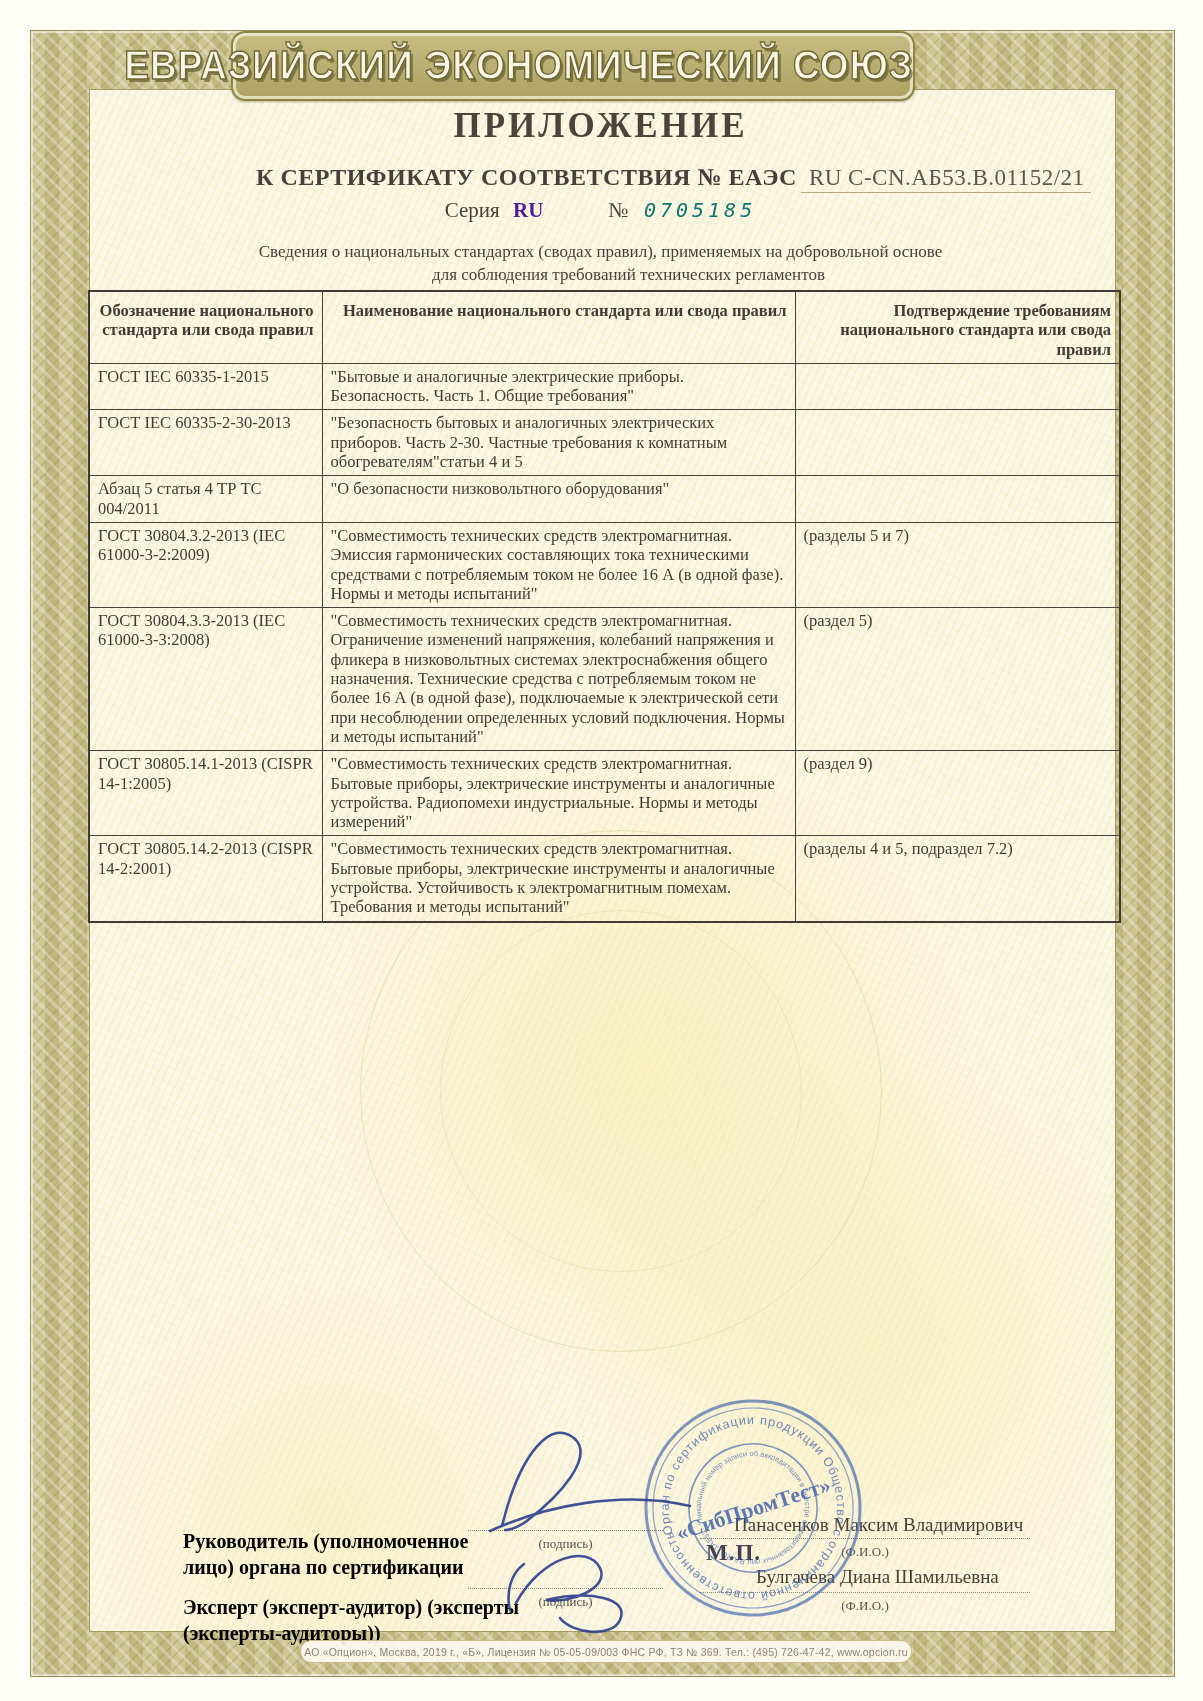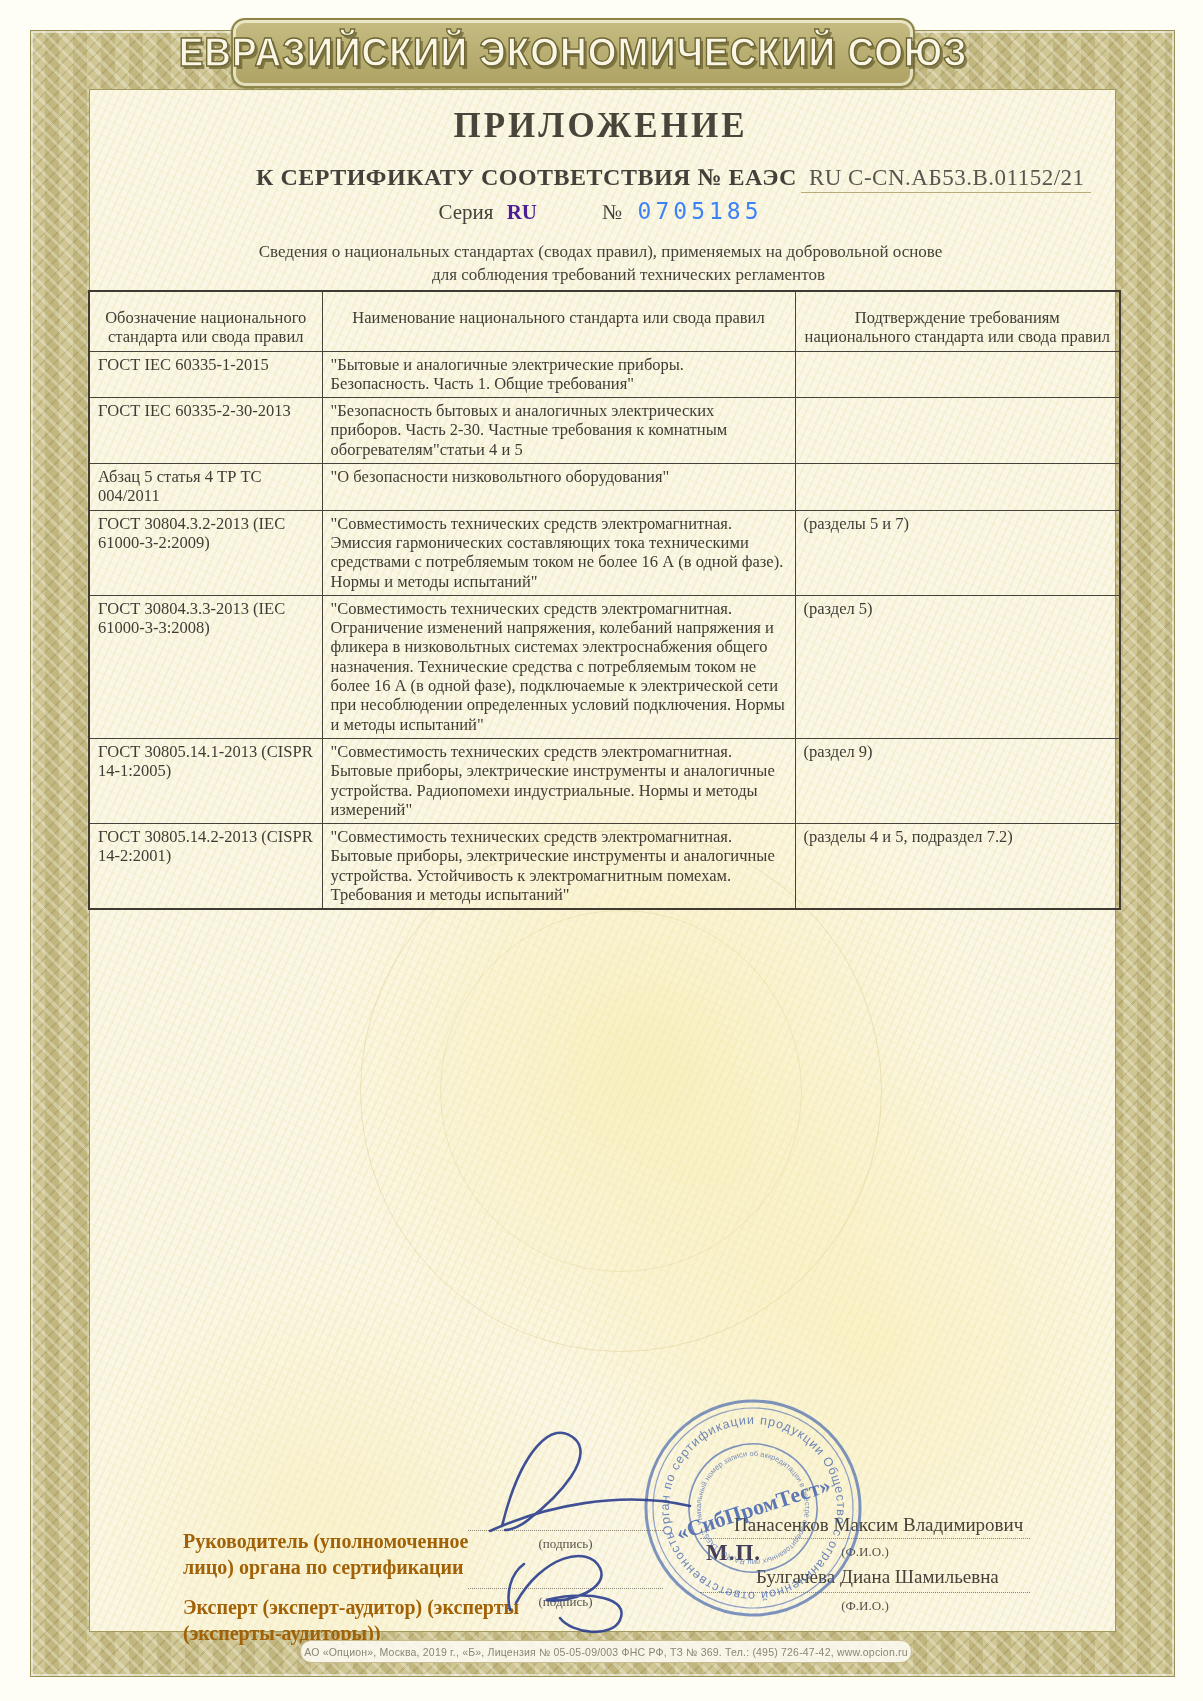--- a/index.html
+++ b/index.html
@@ -30,65 +30,65 @@
       #fbf7e6;
   }
   .inner::before, .inner::after{
     content:"";position:absolute;border-radius:50%;pointer-events:none;
   }
   .inner::before{left:270px;top:740px;width:520px;height:520px;border:1px solid rgba(214,196,130,.4);}
   .inner::after{left:350px;top:820px;width:360px;height:360px;border:1px solid rgba(214,196,130,.3);}
 
   
   .banner{
-    position:absolute;left:231px;top:18px;width:680px;height:66px;
+    position:absolute;left:231px;top:31px;width:680px;height:66px;
     background:linear-gradient(#c6bc82,#ada263);
     border:2px solid #8d8448;border-radius:14px;
     box-shadow:inset 0 0 0 3px rgba(250,246,225,.7), 0 1px 2px rgba(90,84,40,.4);
-    display:flex;align-items:center;justify-content:center;
+    display:flex;align-items:center;justify-content:flex-end;
   }
   .banner-text{
     font-family:"Liberation Sans","DejaVu Sans",sans-serif;
     font-weight:bold;font-size:37px;letter-spacing:1px;white-space:nowrap;
     color:#faf6e6;-webkit-text-stroke:1.3px #6e6632;
     text-shadow:2.5px 2.5px 0 rgba(96,88,42,.65);
     transform:scaleY(1.12);
   }
 
   .doc-title{
     position:absolute;left:88px;top:106px;width:1025px;text-align:center;
     font-size:35px;font-weight:bold;letter-spacing:3px;color:#4a453b;
   }
   .cert-line{position:absolute;left:256px;top:164px;white-space:nowrap;}
   .cert-label{font-size:24px;font-weight:bold;color:#45413a;letter-spacing:.5px;}
   .cert-number{font-size:23px;color:#5a564f;letter-spacing:.5px;border-bottom:1.5px solid #b9a97c;padding:0 6px 2px 8px;}
   .series-line{position:absolute;left:88px;top:198px;width:1025px;text-align:center;font-size:21px;}
   .series-label{color:#45413a;margin-right:8px;}
   .series-value{color:#4c1d95;font-weight:bold;margin-right:60px;}
   .num-sign{color:#45413a;margin-right:10px;}
-  .blank-number{color:#3b82f6;letter-spacing:4px;font-family:"DejaVu Sans Mono","Liberation Mono",monospace;font-size:23px;}
+  .blank-number{color:#0f766e;letter-spacing:4px;font-family:"DejaVu Sans Mono","Liberation Mono",monospace;font-size:20px;font-style:italic;}
 
   .intro{position:absolute;left:88px;width:1025px;text-align:center;font-size:17px;color:#46423a;}
   .intro1{top:242px;}
   .intro2{top:265px;padding-left:28px;}
 
   table.std{
     position:absolute;left:88px;top:290px;width:1031px;
     border-collapse:collapse;table-layout:fixed;
     font-size:16.5px;line-height:1.17;color:#403c34;
   }
   table.std th, table.std td{
     border:1px solid #47433a;vertical-align:top;padding:3px 8px 4px 8px;
     overflow:hidden;
   }
   table.std{border:2px solid #3f3b32;}
-  table.std th{font-weight:normal;text-align:center;padding-top:16px;}
+  table.std th{font-weight:bold;text-align:right;padding-top:9px;}
   col.c1{width:233px;}col.c2{width:473px;}col.c3{width:325px;}
 
-  .sig-label{position:absolute;font-weight:bold;font-size:20px;color:#a16207;line-height:1.3;}
+  .sig-label{position:absolute;font-weight:bold;font-size:20px;color:#000000;line-height:1.3;}
   .dotline{position:absolute;border-bottom:1.5px dotted #8d867a;}
   .caption{position:absolute;font-size:13px;color:#57534a;text-align:center;}
   .fio-name{position:absolute;font-size:19px;color:#46423a;white-space:nowrap;}
   .mp{position:absolute;font-weight:bold;font-size:23px;color:#443f54;letter-spacing:1px;}
 
   .stamp{position:absolute;left:637px;top:1392px;width:232px;height:232px;opacity:.88;}
   .ink{position:absolute;left:450px;top:1398px;width:320px;height:250px;}
 
   .footer-pill{
     position:absolute;left:300px;top:1640px;width:610px;height:21px;

